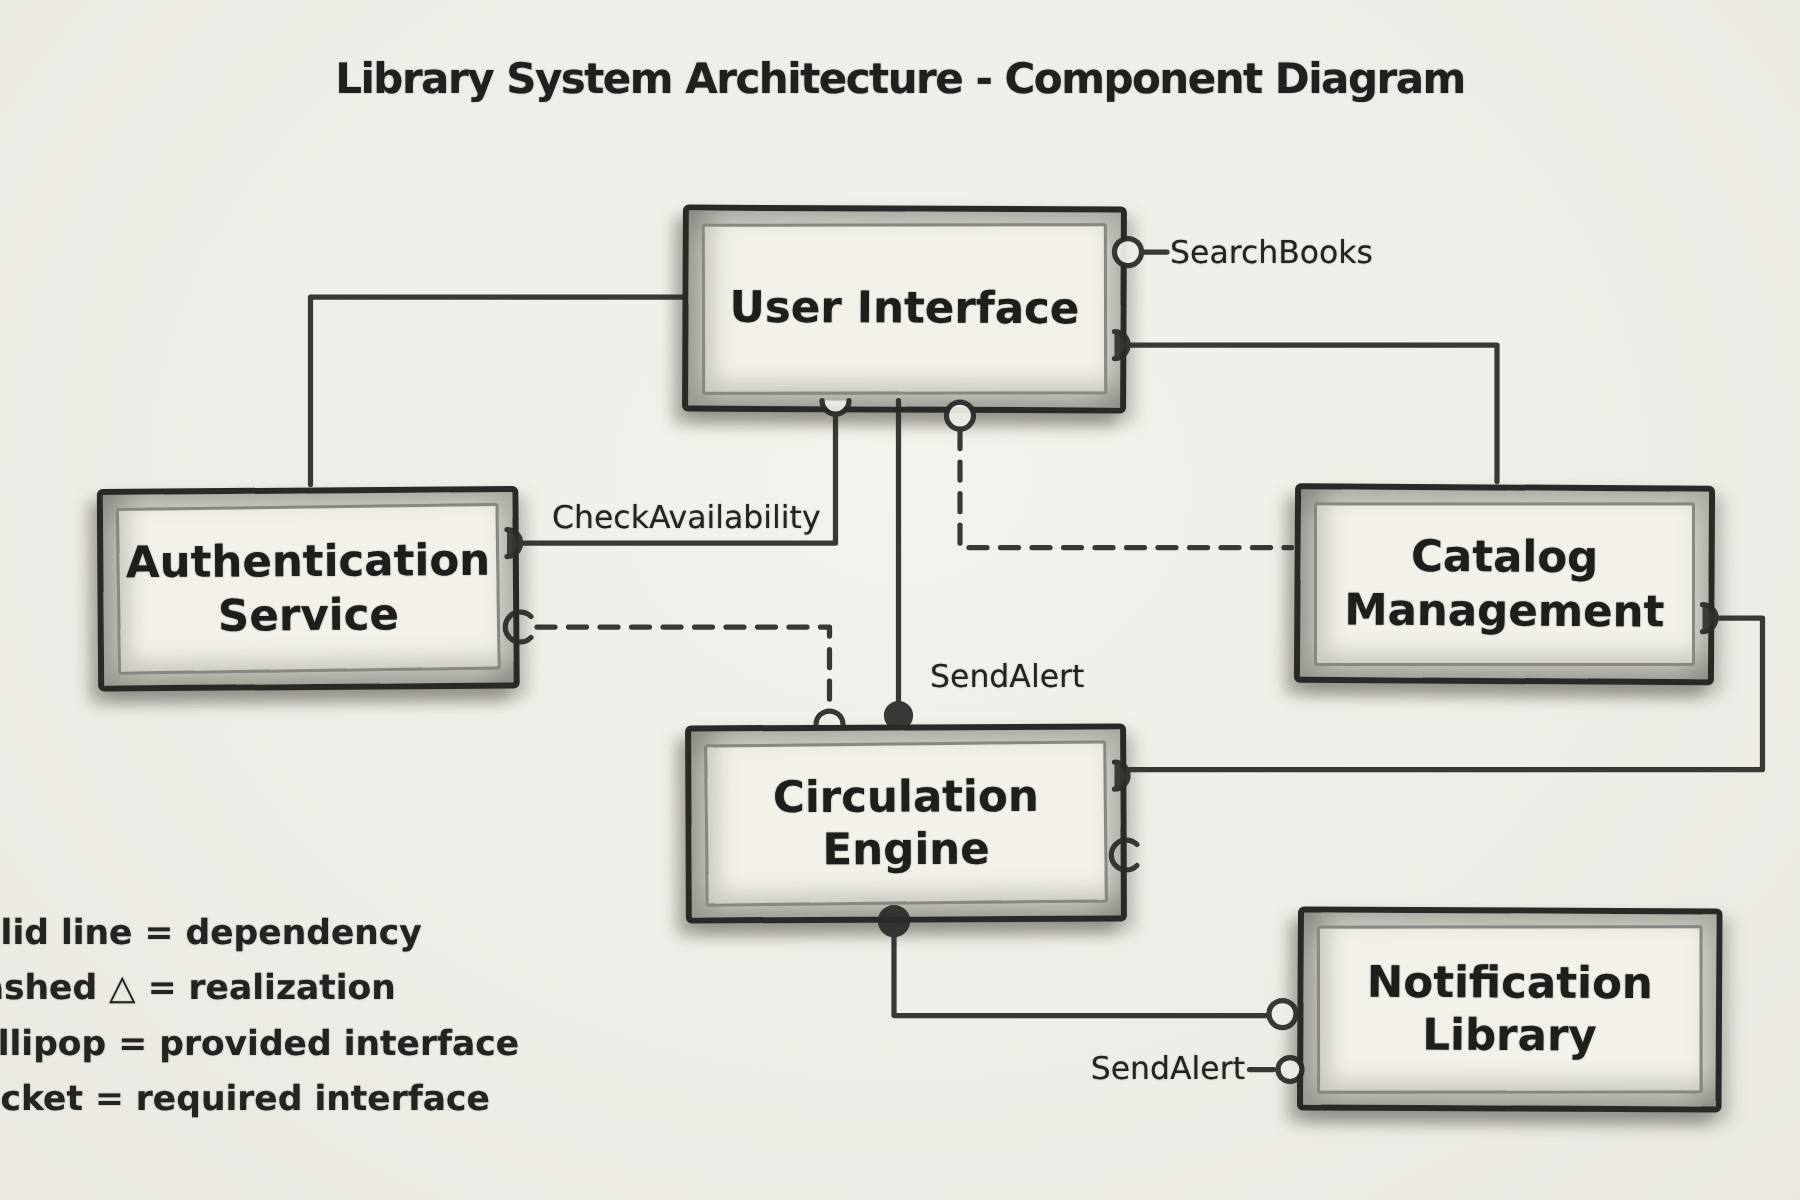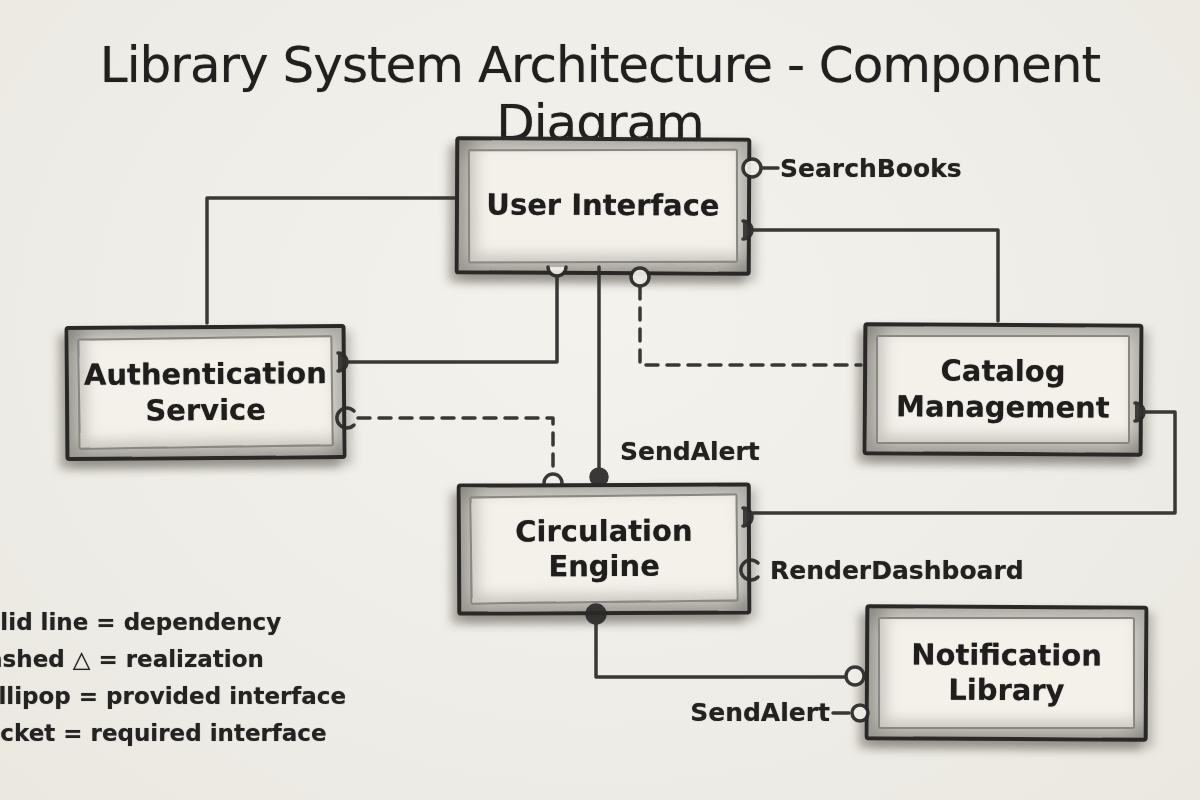--- a/index.html
+++ b/index.html
@@ -4,21 +4,21 @@
 <style>
   html,body{margin:0;padding:0;background:#d8d6d0;}
   .canvas{
     position:relative;width:1200px;height:800px;overflow:hidden;
     background:#f0eee8;
     background-image:radial-gradient(ellipse at 50% 40%, #f4f2ec 0%, #efede7 55%, #eae8e1 100%);
     font-family:"DejaVu Sans", sans-serif;color:#262523;
   }
   .title{
     position:absolute;top:36px;left:0;width:100%;text-align:center;
-    font-size:50px;font-weight:normal;letter-spacing:-1px;color:#21201e;
+    font-size:28px;font-weight:bold;letter-spacing:-1px;color:#21201e;
     text-shadow:0 0 1px rgba(33,32,30,.55);
   }
   .comp{
     position:absolute;display:flex;align-items:center;justify-content:center;
     border:4px solid #2a2927;border-radius:4px;background:#e7e5de;
     box-shadow:
       inset 12px -10px 20px rgba(95,92,86,.55),
       inset -10px 12px 20px rgba(95,92,86,.38),
       -6px 8px 10px rgba(110,106,99,.55),
       6px 6px 10px rgba(110,106,99,.35);
@@ -29,21 +29,21 @@
     transform:rotate(-0.35deg);
     box-shadow:inset 6px -6px 14px rgba(120,116,109,.35);
   }
   .comp .lbl{
     position:relative;z-index:2;white-space:pre-line;text-align:center;
     font-size:29px;font-weight:bold;line-height:1.22;color:#1f1e1c;
     text-shadow:0 0 1px rgba(31,30,28,.6);
   }
   .iface{
     position:absolute;transform:translateY(-50%);white-space:nowrap;
-    font-size:25px;font-weight:bold;color:#232220;
+    font-size:21px;font-weight:normal;color:#232220;
     text-shadow:0 0 1px rgba(35,34,32,.5);
   }
   .legend{
     position:absolute;left:-32px;top:604px;
     font-size:23px;font-weight:bold;line-height:37px;color:#242321;
     text-shadow:0 0 1px rgba(36,35,33,.5);white-space:nowrap;
   }
   svg.wires{position:absolute;left:0;top:0;pointer-events:none;}
 </style>
 </head>
@@ -106,22 +106,22 @@
       <path d="M743,508 A9,9 0 0,1 743,526" fill="#34332f"></path>
       <path d="M548,267 A9,9 0 0,0 566,267" fill="#f0eee8"></path>
       <path d="M544,483 A9,9 0 0,1 562,483" fill="#f0eee8"></path>
 
       <path d="M354,411 A10,10 0 1,0 354,425"></path>
       <path d="M758,563 A10,10 0 1,0 758,577"></path>
     </g>
   </svg>
 
   <div class="iface" style="left:780px;top:168px;">SearchBooks</div>
+  <div class="iface" style="left:368px;top:345px;">CheckAvailability</div>
   <div class="iface" style="left:620px;top:451px;">SendAlert</div>
-  <div class="iface" style="left:770px;top:570px;">RenderDashboard</div>
   <div class="iface" style="left:690px;top:712px;width:140px;text-align:right;">SendAlert</div>
 
   <div class="legend">
     <div>Solid line = dependency</div>
     <div>Dashed △ = realization</div>
     <div>Lollipop = provided interface</div>
     <div>Socket = required interface</div>
   </div>
 
 </div>

